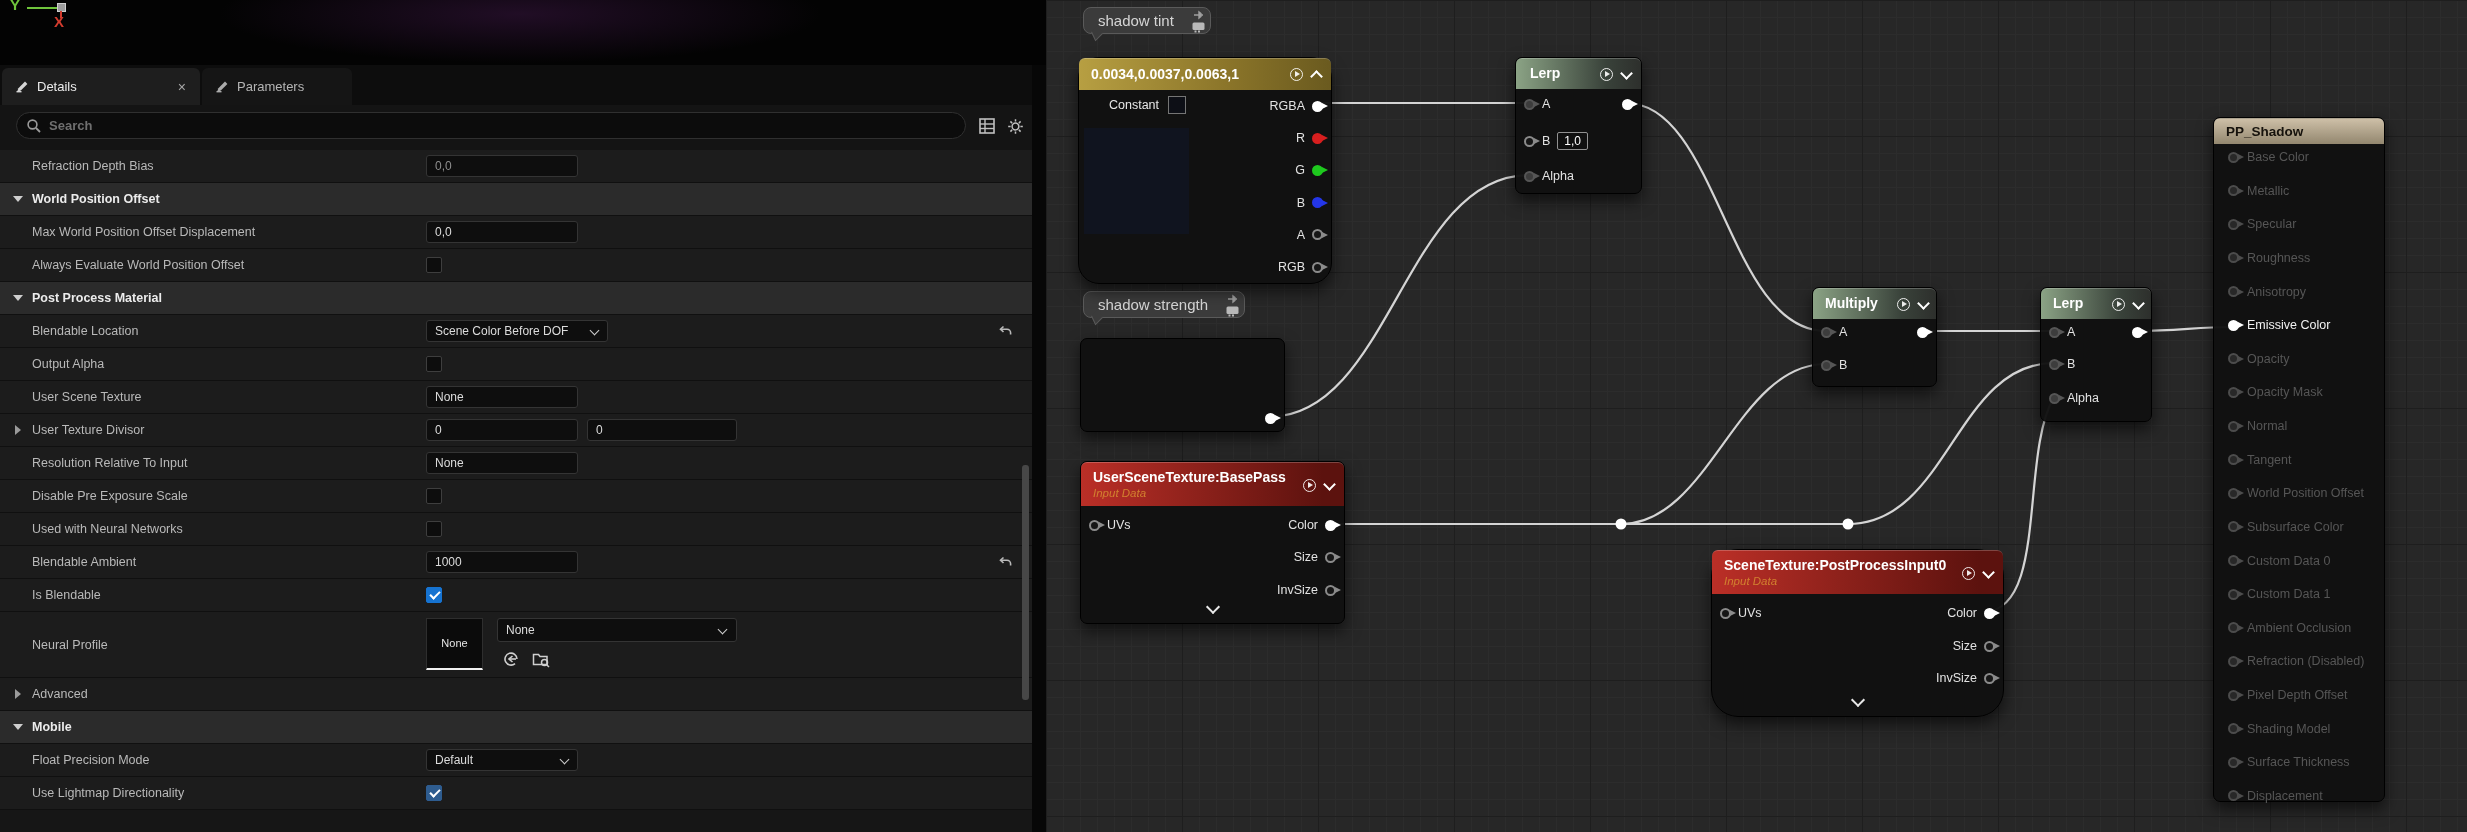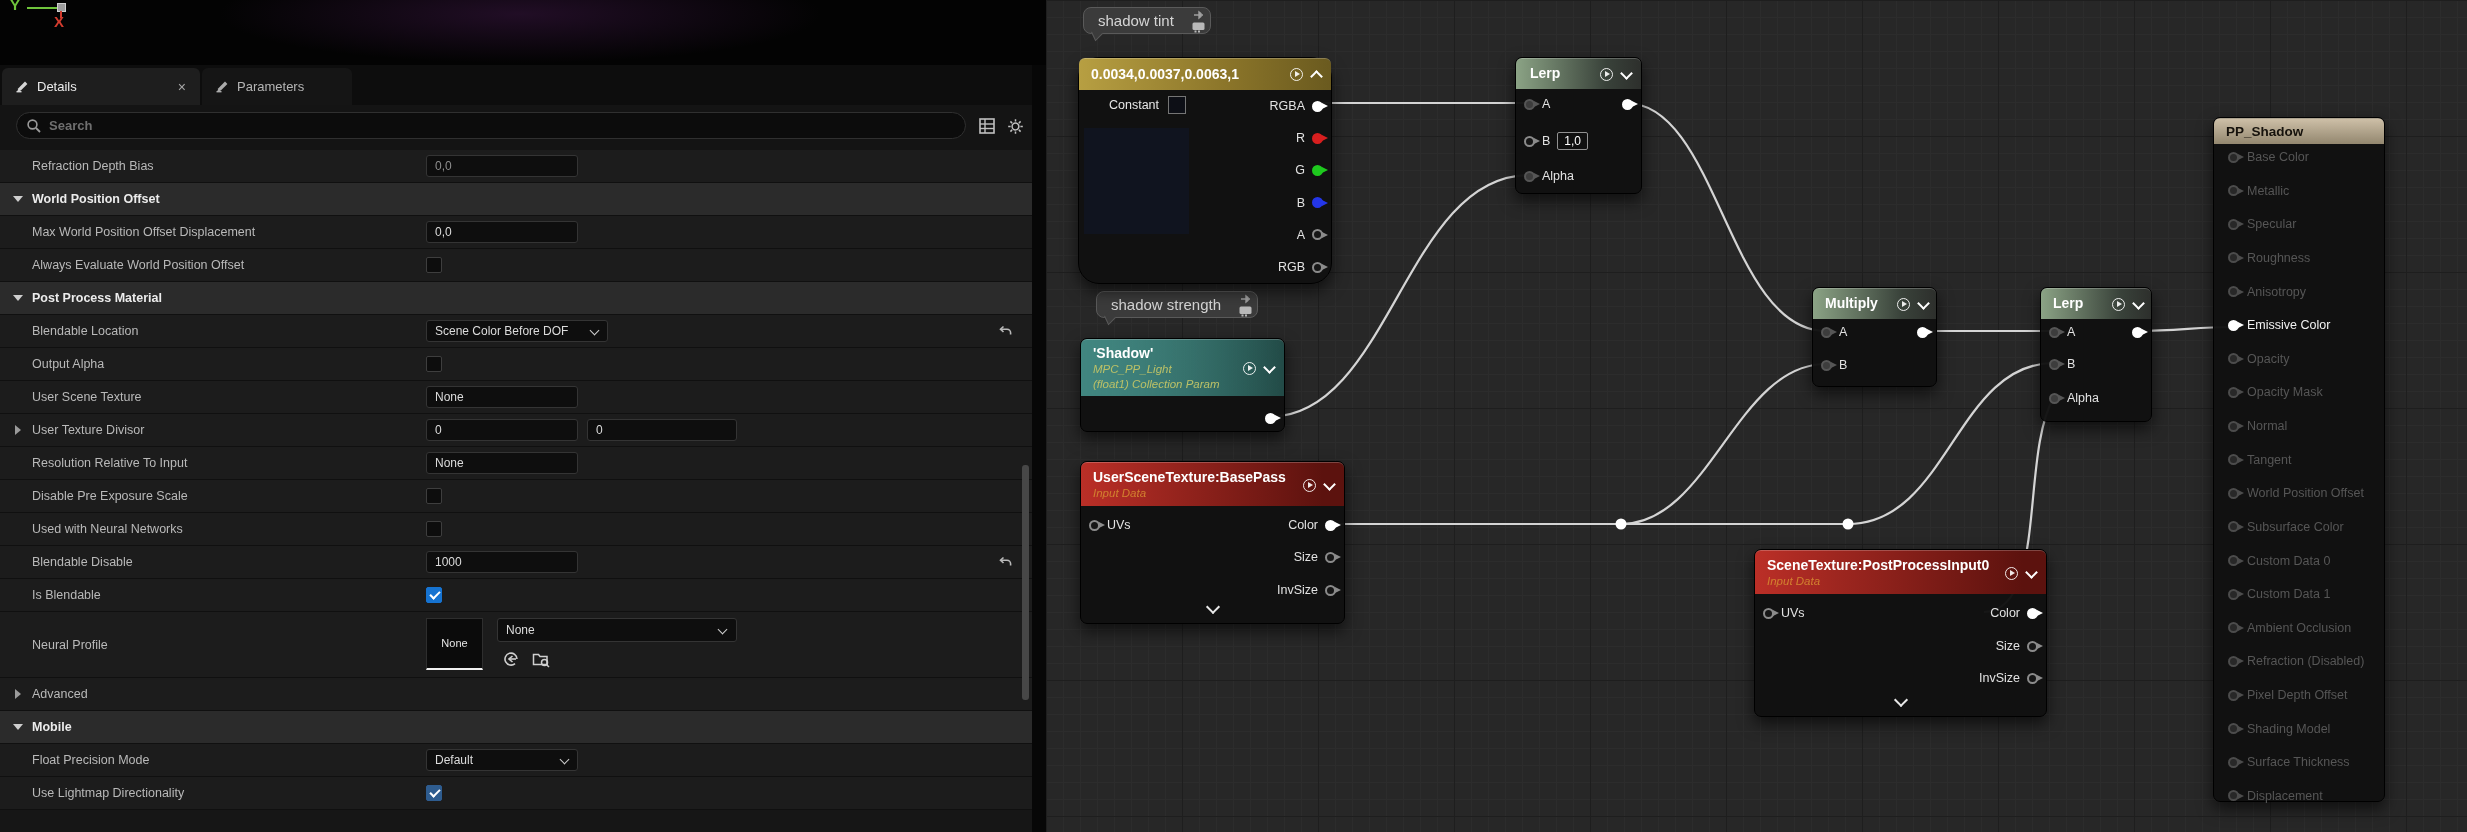--- a/index.html
+++ b/index.html
@@ -236,21 +236,21 @@
         <span class="lbl">Disable Pre Exposure Scale</span>
         <div class="cb"></div>
       </div>
 
       <div class="prow" style="top:363px">
         <span class="lbl">Used with Neural Networks</span>
         <div class="cb"></div>
       </div>
 
       <div class="prow" style="top:396px">
-        <span class="lbl">Blendable Disable</span>
+        <span class="lbl">Blendable Ambient</span>
         <div class="valbox"><span>1000</span></div>
         <span class="reverticon">
           <svg width="15" height="15" viewBox="0 0 15 15" fill="none" stroke="#b9b9b9" stroke-width="1.6">
               <path d="M5.5 3.5 L2.5 6.2 L5.5 9"></path>
               <path d="M2.8 6.2 H9 a3.6 3.6 0 0 1 3.6 3.6 v1.6"></path>
             </svg>
         </span>
       </div>
 
       <div class="prow" style="top:429px">
@@ -330,21 +330,21 @@
       <svg width="12" height="12" viewBox="0 0 12 12">
           <path d="M2 6 h5 M7 3 v6 l2-1.5 v-3z M9 6 h2" stroke="#9f9f9f" stroke-width="1.4" fill="#9f9f9f"></path>
         </svg>
       <svg width="13" height="11" viewBox="0 0 13 11">
           <rect x="0.5" y="0.5" width="12" height="7.5" rx="1.5" fill="#b9b9b9"></rect>
           <rect x="2.5" y="8.5" width="2" height="2" fill="#b9b9b9"></rect>
           <rect x="6" y="8.5" width="2" height="2" fill="#b9b9b9"></rect>
         </svg>
     </span>
   </div>
-  <div class="bubble" style="left:1083px;top:291px;margin-left:13px;">
+  <div class="bubble" style="left:1083px;top:291px;">
     <span>shadow strength</span>
     <span class="bicons">
       <svg width="12" height="12" viewBox="0 0 12 12">
           <path d="M2 6 h5 M7 3 v6 l2-1.5 v-3z M9 6 h2" stroke="#9f9f9f" stroke-width="1.4" fill="#9f9f9f"></path>
         </svg>
       <svg width="13" height="11" viewBox="0 0 13 11">
           <rect x="0.5" y="0.5" width="12" height="7.5" rx="1.5" fill="#b9b9b9"></rect>
           <rect x="2.5" y="8.5" width="2" height="2" fill="#b9b9b9"></rect>
           <rect x="6" y="8.5" width="2" height="2" fill="#b9b9b9"></rect>
         </svg>
@@ -416,29 +416,20 @@
         <span>B</span>
         <span class="chip">1,0</span>
       </div>
     <div class="pin" style="left:8px;top:110px;">
         <span class="dot in"></span>
         <span>Alpha</span>
       </div>
   </div>
 
   <div class="node" style="left:1080px;top:338px;width:203px;height:92px;">
-    <div class="nhdr hdr-teal" style="height:57px;">
-      <span class="ntitle" style="position:absolute;left:12px;top:5px;">'Shadow'</span>
-      <span class="nsub" style="position:absolute;left:12px;top:23px;color:#bcc167;">MPC_PP_Light</span>
-      <span class="nsub" style="position:absolute;left:12px;top:38px;color:#bcc167;">(float1) Collection Param</span>
-      <span class="hicons" style="right:10px;top:22px;">
-        <span class="play"></span>
-        <span class="chev"></span>
-      </span>
-    </div>
     <div class="pin right" style="right:8px;top:71px;">
         <span class="dot on"></span>
       </div>
   </div>
 
   <div class="node texpins" style="left:1080px;top:461px;width:263px;height:161px;">
     <div class="nhdr hdr-red" style="height:44px;">
       <span class="ntitle" style="position:absolute;left:12px;top:6px;">UserSceneTexture:BasePass</span>
       <span class="nsub" style="position:absolute;left:12px;top:24px;color:#d2802f;">Input Data</span>
       <span class="hicons" style="right:10px;top:16px;">
@@ -458,21 +449,21 @@
         <span class="dot off"></span>
         <span>Size</span>
       </div>
     <div class="pin right" style="top:120px;">
         <span class="dot off"></span>
         <span>InvSize</span>
       </div>
     <span class="bexp" style="top:140px;"></span>
   </div>
 
-  <div class="node texpins" style="left:1754px;top:549px;width:291px;height:166px;">
+  <div class="node texpins" style="left:1711px;top:549px;width:291px;height:166px;border-radius:27px;">
     <div class="nhdr hdr-red" style="height:44px;">
       <span class="ntitle" style="position:absolute;left:12px;top:6px;">SceneTexture:PostProcessInput0</span>
       <span class="nsub" style="position:absolute;left:12px;top:24px;color:#d2802f;">Input Data</span>
       <span class="hicons" style="right:10px;top:16px;">
         <span class="play"></span>
         <span class="chev"></span>
       </span>
     </div>
     <div class="pin" style="top:55px;">
         <span class="dot off"></span>

